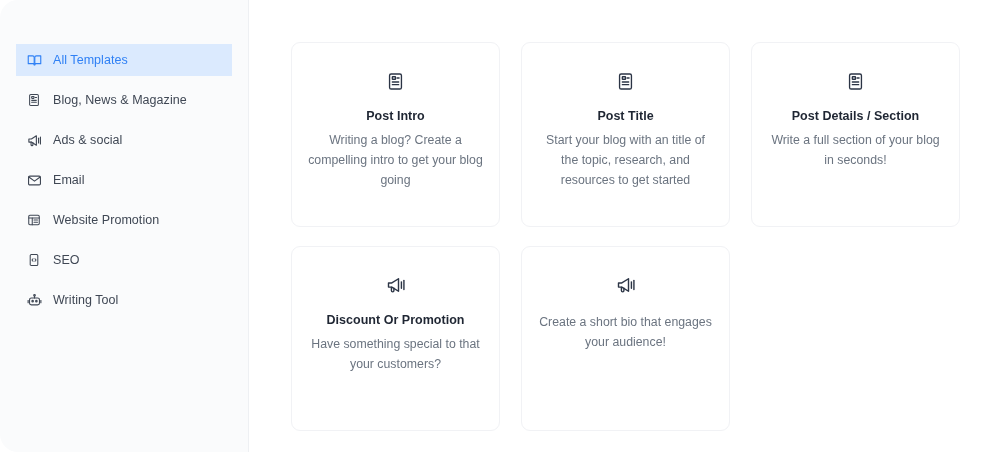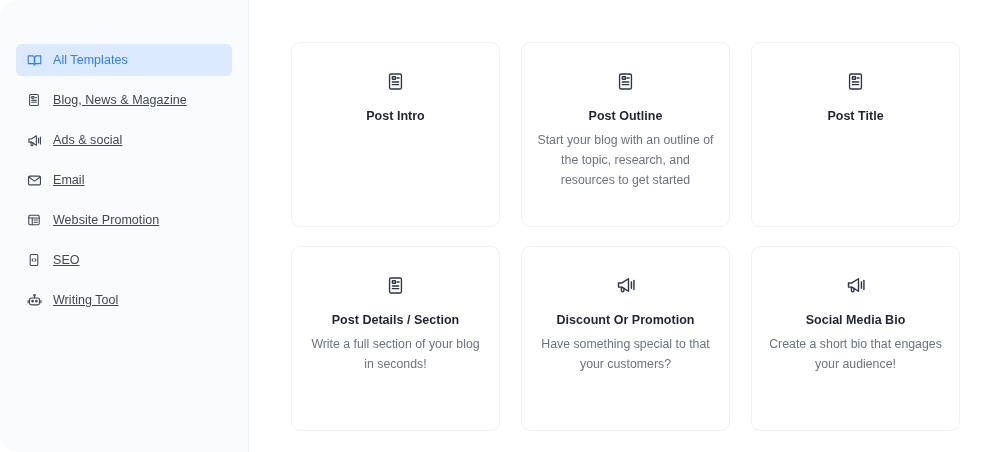--- a/index.html
+++ b/index.html
@@ -39,21 +39,21 @@
     flex-direction: column;
     gap: 0px;
     padding: 0 16px;
   }
   .nav-item {
     display: flex;
     align-items: center;
     gap: 11px;
     height: 32px;
     padding: 0 10px;
-    border-radius: 6px;
+    border-radius: 0;
     box-sizing: border-box;
     margin-bottom: 4px;
     cursor: pointer;
     color: #3f4754;
     font-size: 12.5px;
     letter-spacing: 0.05px;
   }
   .nav-item .nav-label {
     white-space: nowrap;
     line-height: 1;
@@ -76,21 +76,20 @@
   }
   .nav-item.active .nav-icon svg {
     stroke: #2f80f5;
   }
   .nav-item .nav-icon svg {
     stroke: #3f4754;
   }
   
   .nav-item + .nav-item {
     margin-top: 4px;
-    text-decoration: underline;
   }
 
   
   .main {
     flex: 1 1 auto;
     background: #ffffff;
     box-sizing: border-box;
     padding: 42px 34px 0 42px;
     overflow: hidden;
   }
@@ -240,59 +239,48 @@
         <div class="card-icon">
           <svg width="19" height="19" viewBox="0 0 24 24" fill="none" stroke-width="1.7" stroke-linecap="round" stroke-linejoin="round">
             <rect x="4.5" y="2.5" width="15" height="19" rx="2"></rect>
             <rect x="8" y="6" width="4" height="3.2" rx="0.5"></rect>
             <path d="M14 7.6h2.5"></path>
             <path d="M8 12.6h8"></path>
             <path d="M8 16h8"></path>
           </svg>
         </div>
         <div class="card-title">Post Intro</div>
-      </div>
+        <div class="card-desc">Writing a blog? Create a compelling intro to get your blog going</div>
+      </div>
+
 
       <div class="tpl-card">
         <div class="card-icon">
           <svg width="19" height="19" viewBox="0 0 24 24" fill="none" stroke-width="1.7" stroke-linecap="round" stroke-linejoin="round">
             <rect x="4.5" y="2.5" width="15" height="19" rx="2"></rect>
             <rect x="8" y="6" width="4" height="3.2" rx="0.5"></rect>
             <path d="M14 7.6h2.5"></path>
             <path d="M8 12.6h8"></path>
             <path d="M8 16h8"></path>
           </svg>
         </div>
-        <div class="card-title">Post Outline</div>
-        <div class="card-desc">Start your blog with an outline of the topic, research, and resources to get started</div>
+        <div class="card-title">Post Title</div>
+        <div class="card-desc">Start your blog with an title of the topic, research, and resources to get started</div>
       </div>
 
       <div class="tpl-card">
         <div class="card-icon">
           <svg width="19" height="19" viewBox="0 0 24 24" fill="none" stroke-width="1.7" stroke-linecap="round" stroke-linejoin="round">
             <rect x="4.5" y="2.5" width="15" height="19" rx="2"></rect>
             <rect x="8" y="6" width="4" height="3.2" rx="0.5"></rect>
             <path d="M14 7.6h2.5"></path>
             <path d="M8 12.6h8"></path>
             <path d="M8 16h8"></path>
           </svg>
         </div>
-        <div class="card-title">Post Title</div>
-      </div>
-
-      <div class="tpl-card">
-        <div class="card-icon">
-          <svg width="19" height="19" viewBox="0 0 24 24" fill="none" stroke-width="1.7" stroke-linecap="round" stroke-linejoin="round">
-            <rect x="4.5" y="2.5" width="15" height="19" rx="2"></rect>
-            <rect x="8" y="6" width="4" height="3.2" rx="0.5"></rect>
-            <path d="M14 7.6h2.5"></path>
-            <path d="M8 12.6h8"></path>
-            <path d="M8 16h8"></path>
-          </svg>
-        </div>
         <div class="card-title">Post Details / Section</div>
         <div class="card-desc">Write a full section of your blog in seconds!</div>
       </div>
 
       <div class="tpl-card">
         <div class="card-icon">
           <svg width="20" height="20" viewBox="0 0 24 24" fill="none" stroke-width="1.7" stroke-linecap="round" stroke-linejoin="round">
             <path d="M3 9.5h4l8-5v15l-8-5H3z"></path>
             <path d="M18.5 8.2v7.6"></path>
             <path d="M21.5 6.5v11"></path>
@@ -305,20 +293,19 @@
 
       <div class="tpl-card">
         <div class="card-icon">
           <svg width="20" height="20" viewBox="0 0 24 24" fill="none" stroke-width="1.7" stroke-linecap="round" stroke-linejoin="round">
             <path d="M3 9.5h4l8-5v15l-8-5H3z"></path>
             <path d="M18.5 8.2v7.6"></path>
             <path d="M21.5 6.5v11"></path>
             <path d="M6.5 14.5v4.2a1.5 1.5 0 0 0 3 0v-3"></path>
           </svg>
         </div>
-        <div class="card-title">Social Media Bio</div>
         <div class="card-desc">Create a short bio that engages your audience!</div>
       </div>
 
     </div>
   </main>
 
 </div>
 
 </body></html>

